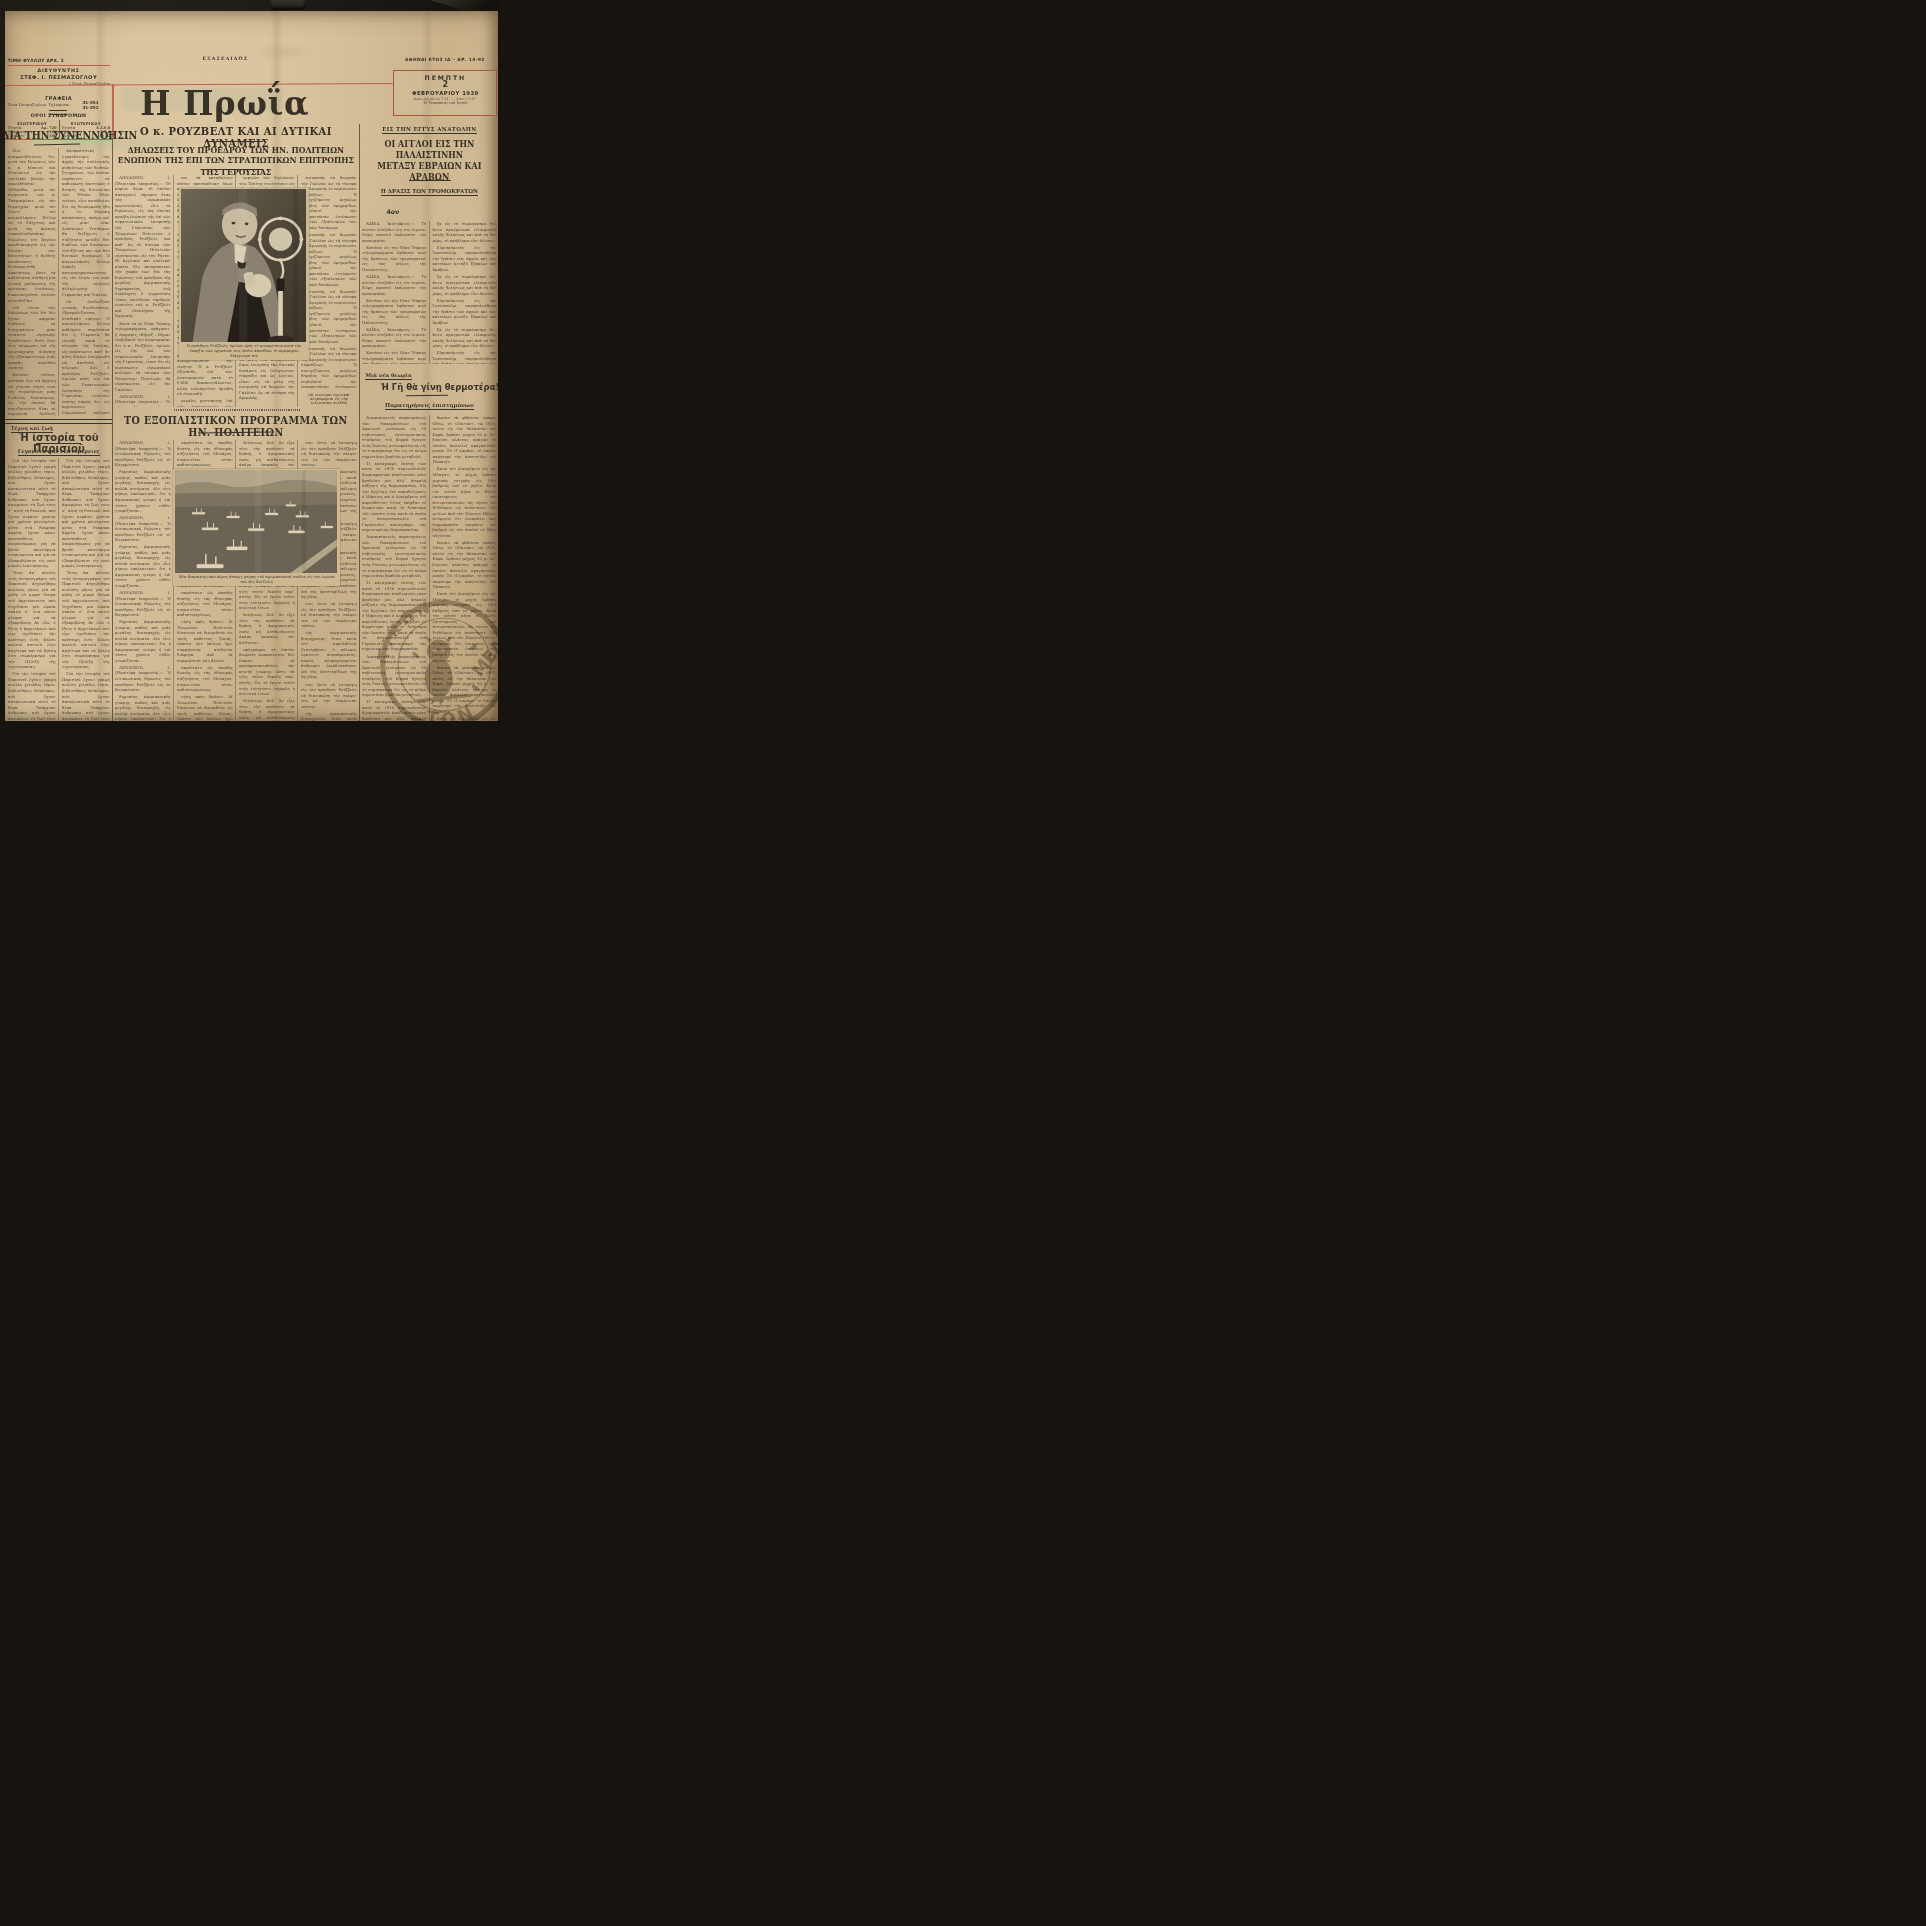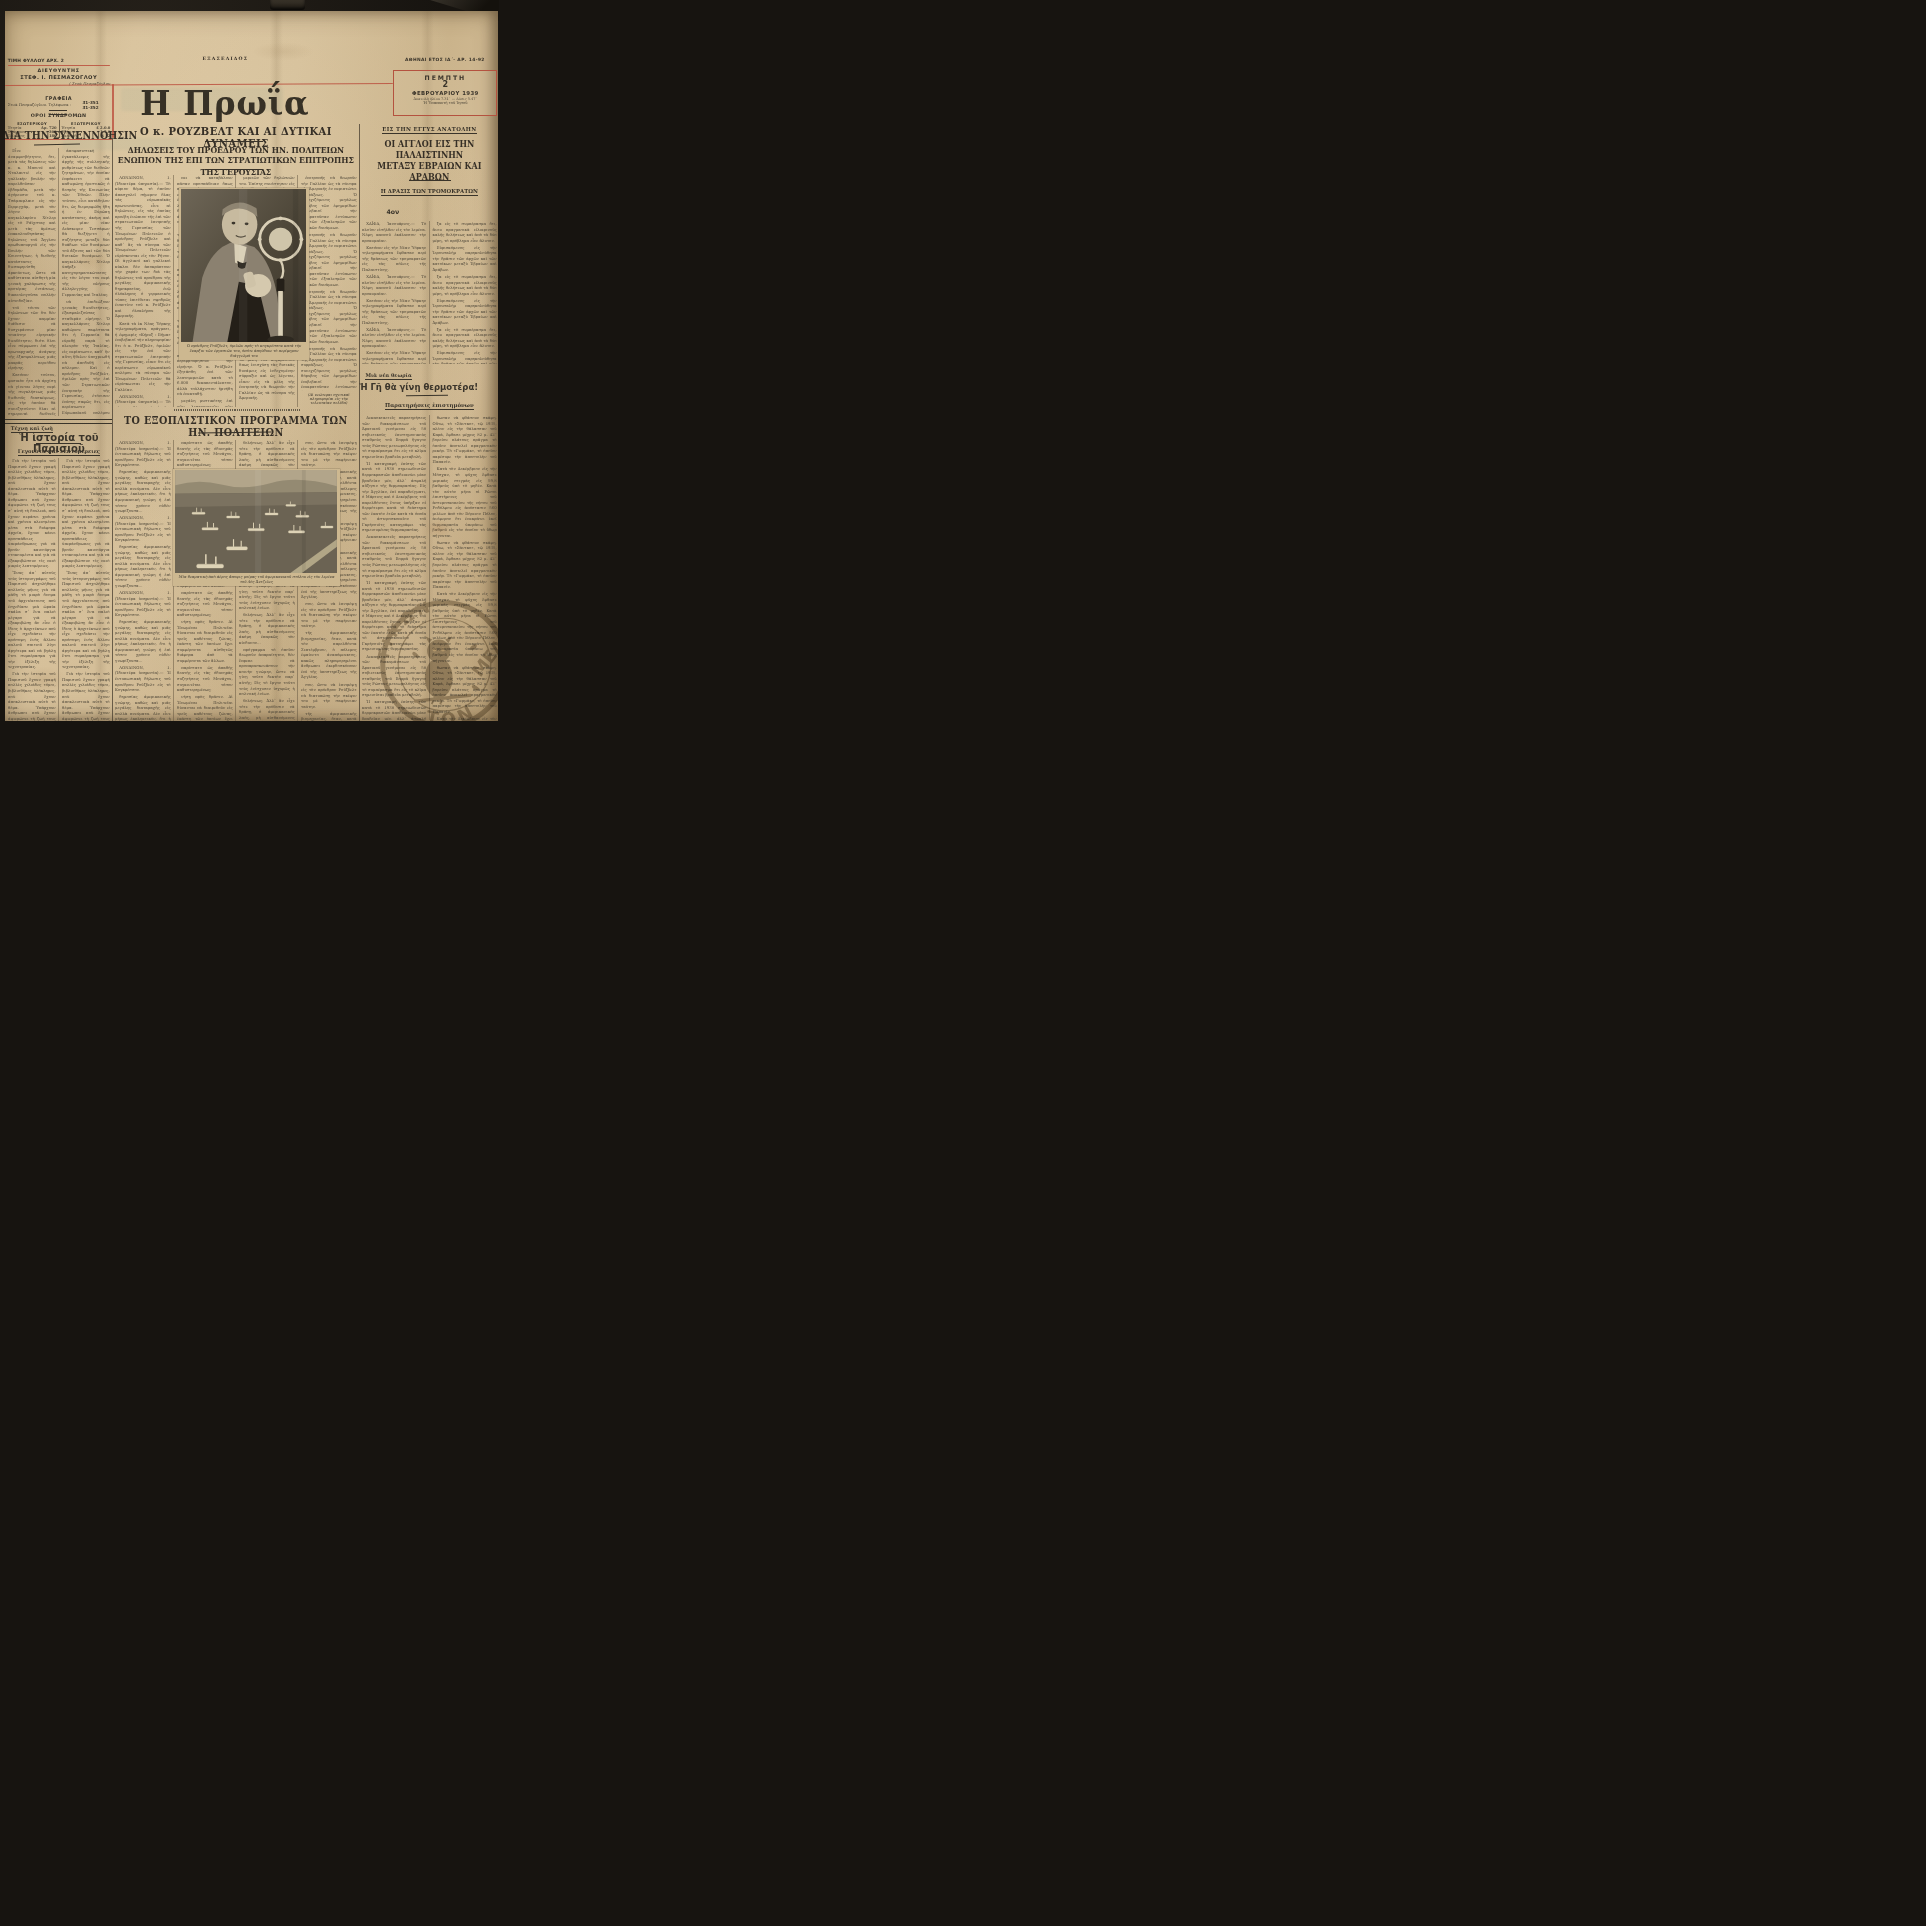--- a/index.html
+++ b/index.html
@@ -385,21 +385,21 @@
           <p>ξα εἰς τὸ συμπέρασμα ὅτι, ἄνευ πραγματικὰ εἰλικρινοῦς καλῆς θελήσεως καὶ ἀπὸ τὰ δύο μέρη, τὸ πρόβλημα εἶνε ἄλυτον.</p>
           <p>Εὑρισκόμενος εἰς τὴν Ἱερουσαλὴμ παρηκολούθησα τὴν δρᾶσιν τῶν ἀρχῶν καὶ τῶν κατοίκων μεταξὺ Ἑβραίων καὶ Ἀράβων.</p>
           <p>ξα εἰς τὸ συμπέρασμα ὅτι, ἄνευ πραγματικὰ εἰλικρινοῦς καλῆς θελήσεως καὶ ἀπὸ τὰ δύο μέρη, τὸ πρόβλημα εἶνε ἄλυτον.</p>
           <p>Εὑρισκόμενος εἰς τὴν Ἱερουσαλὴμ παρηκολούθησα τὴν δρᾶσιν τῶν ἀρχῶν καὶ τῶν κατοίκων μεταξὺ Ἑβραίων καὶ Ἀράβων.</p>
         </div>
     </div>
 
     <div class="t" style="left:360px;top:360px">
       <span class="kick" style="font-size:5px">Μιὰ νέα θεωρία</span>
     </div>
-    <div class="t sansb" style="left:354px;top:371px;width:140px;text-align:left;font-size:8.5px">Ἡ Γῆ θὰ γίνῃ θερμοτέρα!</div>
+    <div class="t sansb" style="left:354px;top:371px;width:140px;text-align:right;font-size:8.5px">Ἡ Γῆ θὰ γίνῃ θερμοτέρα!</div>
     <div class="rule" style="left:401px;top:384px;width:42px;transform:rotate(-.8deg)"></div>
     <div class="t" style="left:354px;top:390px;width:140px;text-align:center">
       <span class="kick sansb" style="font-size:5.4px">Παρατηρήσεις ἐπιστημόνων</span>
     </div>
     <div class="t coltext" style="left:354px;top:404px;width:140px;height:305px">
       <div class="col">
           <p>Δεκαοκταετεῖς παρατηρήσεις τῶν διακυμάνσεων τοῦ Ἀρκτικοῦ γενόμεναι εἰς 58 σοβιετικοὺς ἐπιστημονικοὺς σταθμοὺς τοῦ Βορρᾶ ἤγαγον τοὺς Ρώσους μετεωρολόγους εἰς τὸ συμπέρασμα ὅτι εἰς τὸ κλῖμα σημειοῦται βραδεῖα μεταβολή.</p>
           <p>Ἡ καταγραφὴ ἐπίσης τῶν κατὰ τὸ 1938 σημειωθεισῶν θερμοκρασιῶν ἀποδεικνύει μίαν βραδεῖαν μέν, ἀλλ᾽ ἀσφαλῆ αὔξησιν τῆς θερμοκρασίας. Εἰς τὴν Ἀγγλίαν, ἐπὶ παραδείγματι, ὁ Μάρτιος καὶ ὁ Δεκέμβριος τοῦ παρελθόντος ἔτους ὑπῆρξαν οἱ θερμότεροι κατὰ τὸ διάστημα τῶν ἑκατὸν ἐτῶν κατὰ τὰ ὁποῖα τὸ ἀστεροσκοπεῖον τοῦ Γκρήνουϊτς καταγράφει τὰς σημειουμένας θερμοκρασίας.</p>
           <p>Δεκαοκταετεῖς παρατηρήσεις τῶν διακυμάνσεων τοῦ Ἀρκτικοῦ γενόμεναι εἰς 58 σοβιετικοὺς ἐπιστημονικοὺς σταθμοὺς τοῦ Βορρᾶ ἤγαγον τοὺς Ρώσους μετεωρολόγους εἰς τὸ συμπέρασμα ὅτι εἰς τὸ κλῖμα σημειοῦται βραδεῖα μεταβολή.</p>
           <p>Ἡ καταγραφὴ ἐπίσης τῶν κατὰ τὸ 1938 σημειωθεισῶν θερμοκρασιῶν ἀποδεικνύει μίαν βραδεῖαν μέν, ἀλλ᾽ ἀσφαλῆ αὔξησιν τῆς θερμοκρασίας. Εἰς τὴν Ἀγγλίαν, ἐπὶ παραδείγματι, ὁ Μάρτιος καὶ ὁ Δεκέμβριος τοῦ παρελθόντος ἔτους ὑπῆρξαν οἱ θερμότεροι κατὰ τὸ διάστημα τῶν ἑκατὸν ἐτῶν κατὰ τὰ ὁποῖα τὸ ἀστεροσκοπεῖον τοῦ Γκρήνουϊτς καταγράφει τὰς σημειουμένας θερμοκρασίας.</p>

